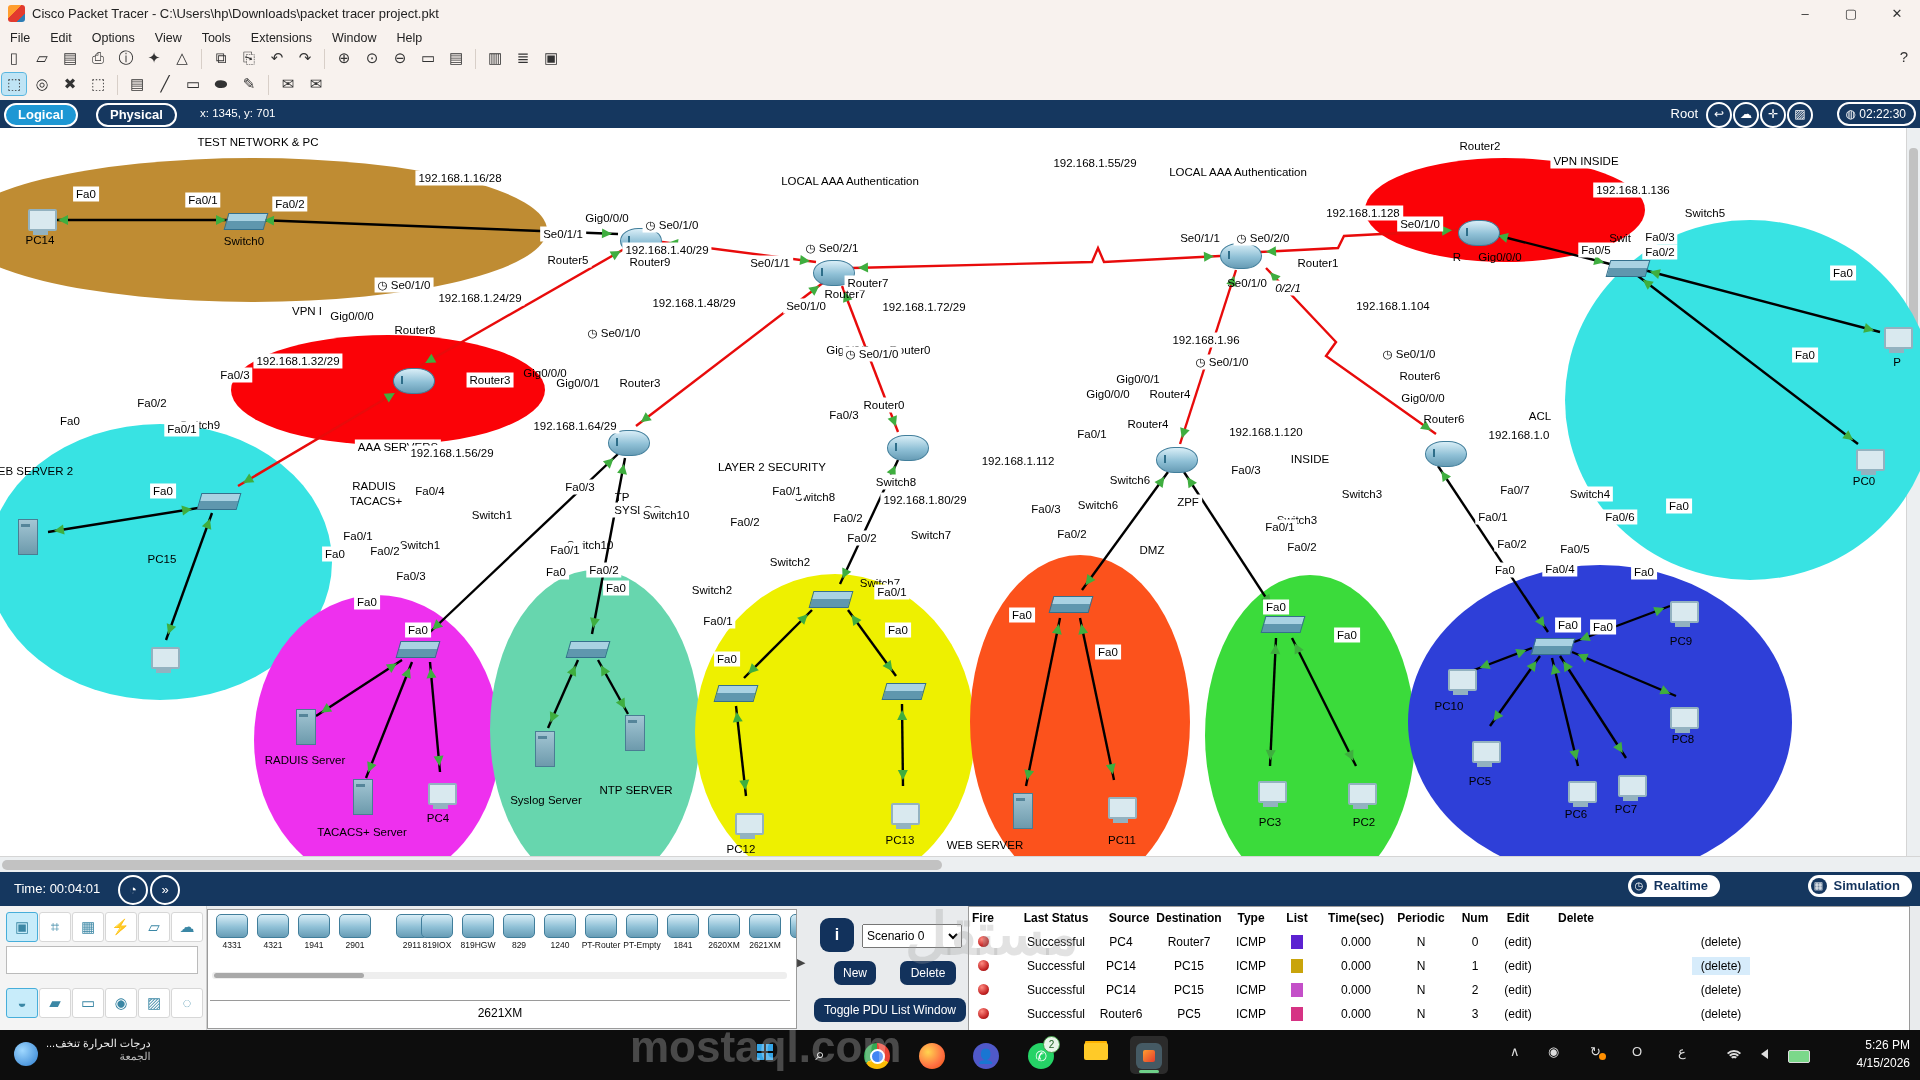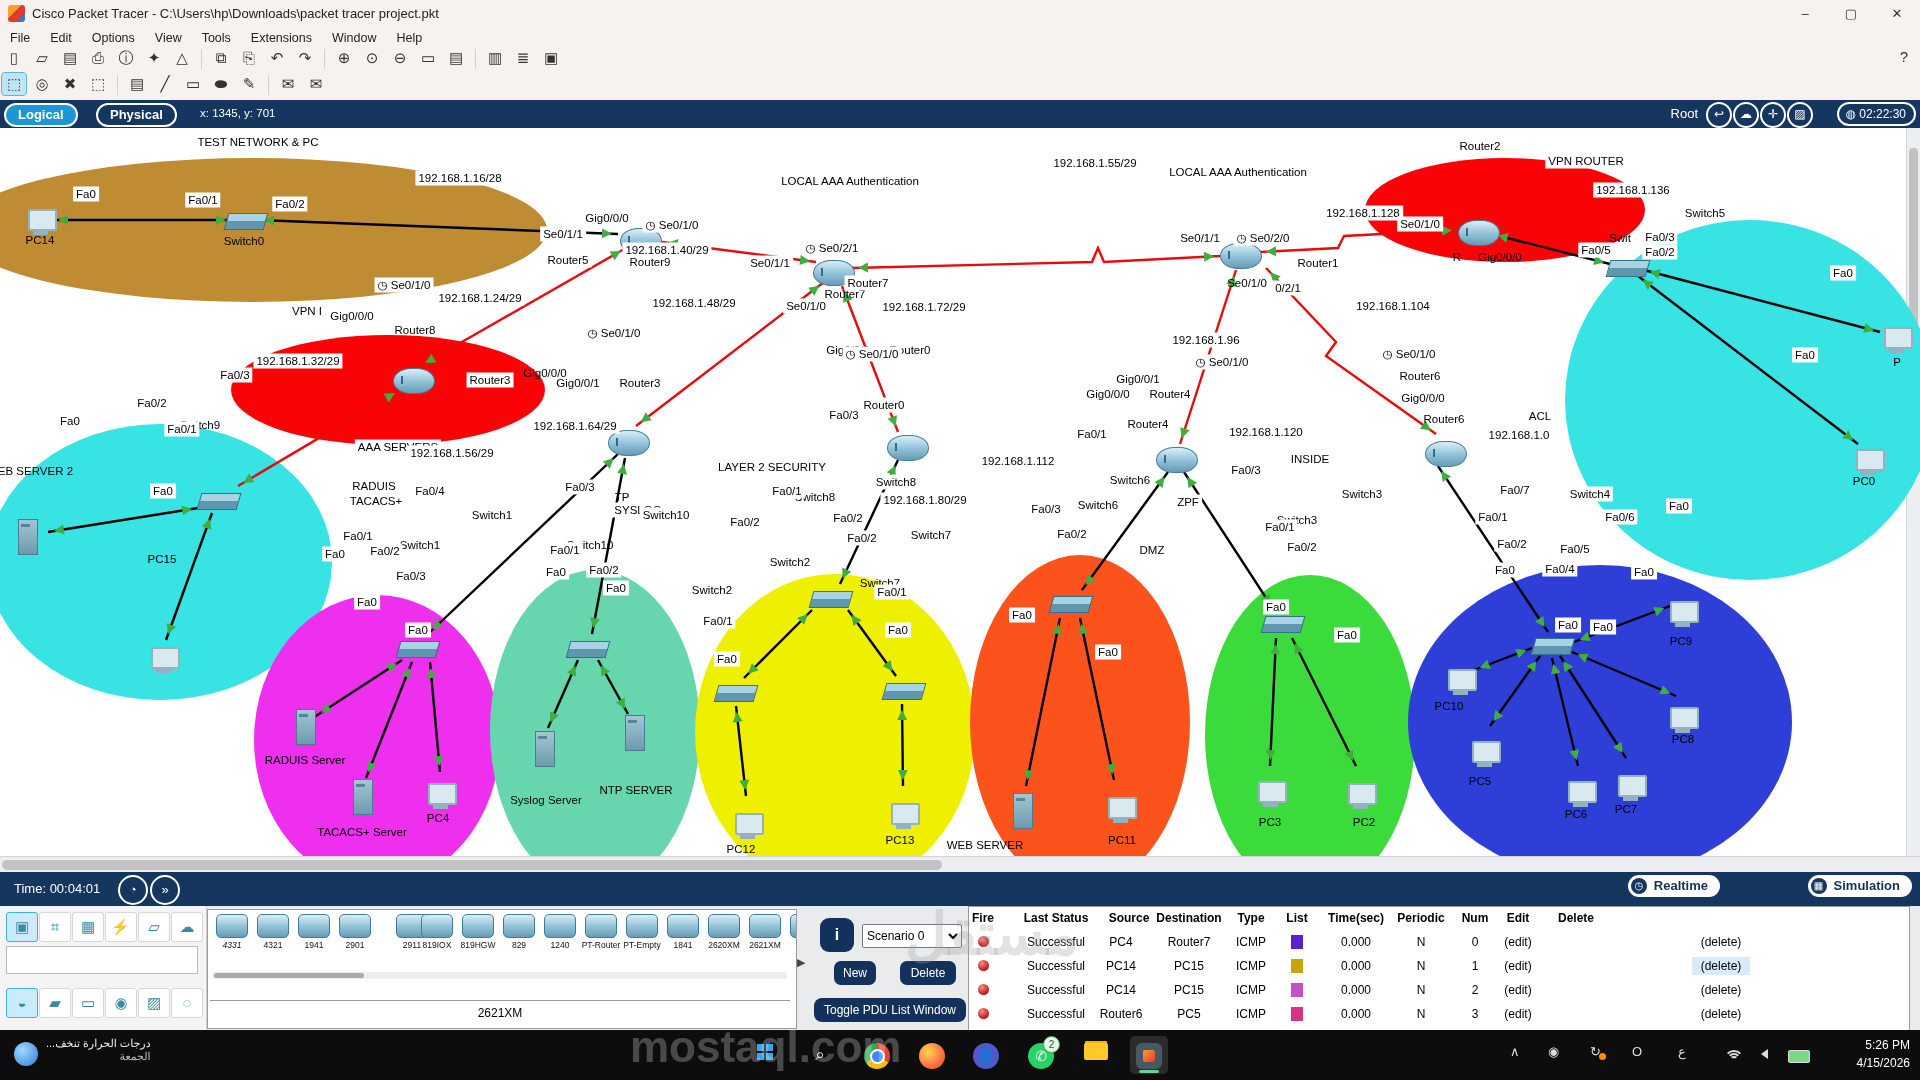--- a/index.html
+++ b/index.html
@@ -339,25 +339,25 @@
     <div class="note" style="left: 850px; top: 53px;">LOCAL AAA Authentication</div>
     <div class="note" style="left: 832px; top: 120px;">◷ Se0/2/1</div>
     <div class="note" style="left: 770px; top: 135px;">Se0/1/1</div>
     <div class="note" style="left: 868px; top: 155px;">Router7</div>
     <div class="note" style="left: 806px; top: 178px;">Se0/1/0</div>
     <div class="note" style="left: 1095px; top: 35px;">192.168.1.55/29</div>
     <div class="note" style="left: 1238px; top: 44px;">LOCAL AAA Authentication</div>
     <div class="note" style="left: 1200px; top: 110px;">Se0/1/1</div>
     <div class="note" style="left: 1263px; top: 110px;">◷ Se0/2/0</div>
     <div class="note" style="left: 1318px; top: 135px;">Router1</div>
-    <div class="note" style="left: 1288px; top: 160px;">0/2/1</div>
+    <div class="note" style="left: 1288px; top: 160px; font-style: italic;">0/2/1</div>
     <div class="note" style="left: 1363px; top: 85px;">192.168.1.128</div>
     <div class="note" style="left: 1420px; top: 96px;">Se0/1/0</div>
     <div class="note" style="left: 1480px; top: 18px;">Router2</div>
-    <div class="note" style="left: 1586px; top: 33px;">VPN ROUTER</div>
+    <div class="note" style="left: 1586px; top: 33px;">VPN INSIDE</div>
     <div class="note" style="left: 1633px; top: 62px;">192.168.1.136</div>
     <div class="note" style="left: 1705px; top: 85px;">Switch5</div>
     <div class="note" style="left: 1660px; top: 109px;">Fa0/3</div>
     <div class="note" style="left: 1660px; top: 124px;">Fa0/2</div>
     <div class="note" style="left: 1596px; top: 122px;">Fa0/5</div>
     <div class="note" style="left: 1843px; top: 145px;">Fa0</div>
     <div class="note" style="left: 1805px; top: 227px;">Fa0</div>
     <div class="note" style="left: 1393px; top: 178px;">192.168.1.104</div>
     <div class="note" style="left: 1409px; top: 226px;">◷ Se0/1/0</div>
     <div class="note" style="left: 1540px; top: 288px;">ACL</div>
@@ -527,21 +527,21 @@
       <div class="pcell" style="left: 72px; top: 82px;">▭</div>
       <div class="pcell" style="left: 105px; top: 82px;">◉</div>
       <div class="pcell" style="left: 138px; top: 82px;">▨</div>
       <div class="pcell" style="left: 171px; top: 82px;">◌</div>
     </div>
   <div id="models">
     <div id="mscroll">
         <div id="mthumb"></div>
       </div>
     <div id="selmodel">2621XM</div>
-  <div class="model" style="left: 4px; font-style: italic;">
+  <div class="model" style="left: 4px;">
         <div class="micon"></div>
         <div class="mlabel">4331</div>
       </div>
       <div class="model" style="left: 45px;">
         <div class="micon"></div>
         <div class="mlabel">4321</div>
       </div>
       <div class="model" style="left: 86px;">
         <div class="micon"></div>
         <div class="mlabel">1941</div>

